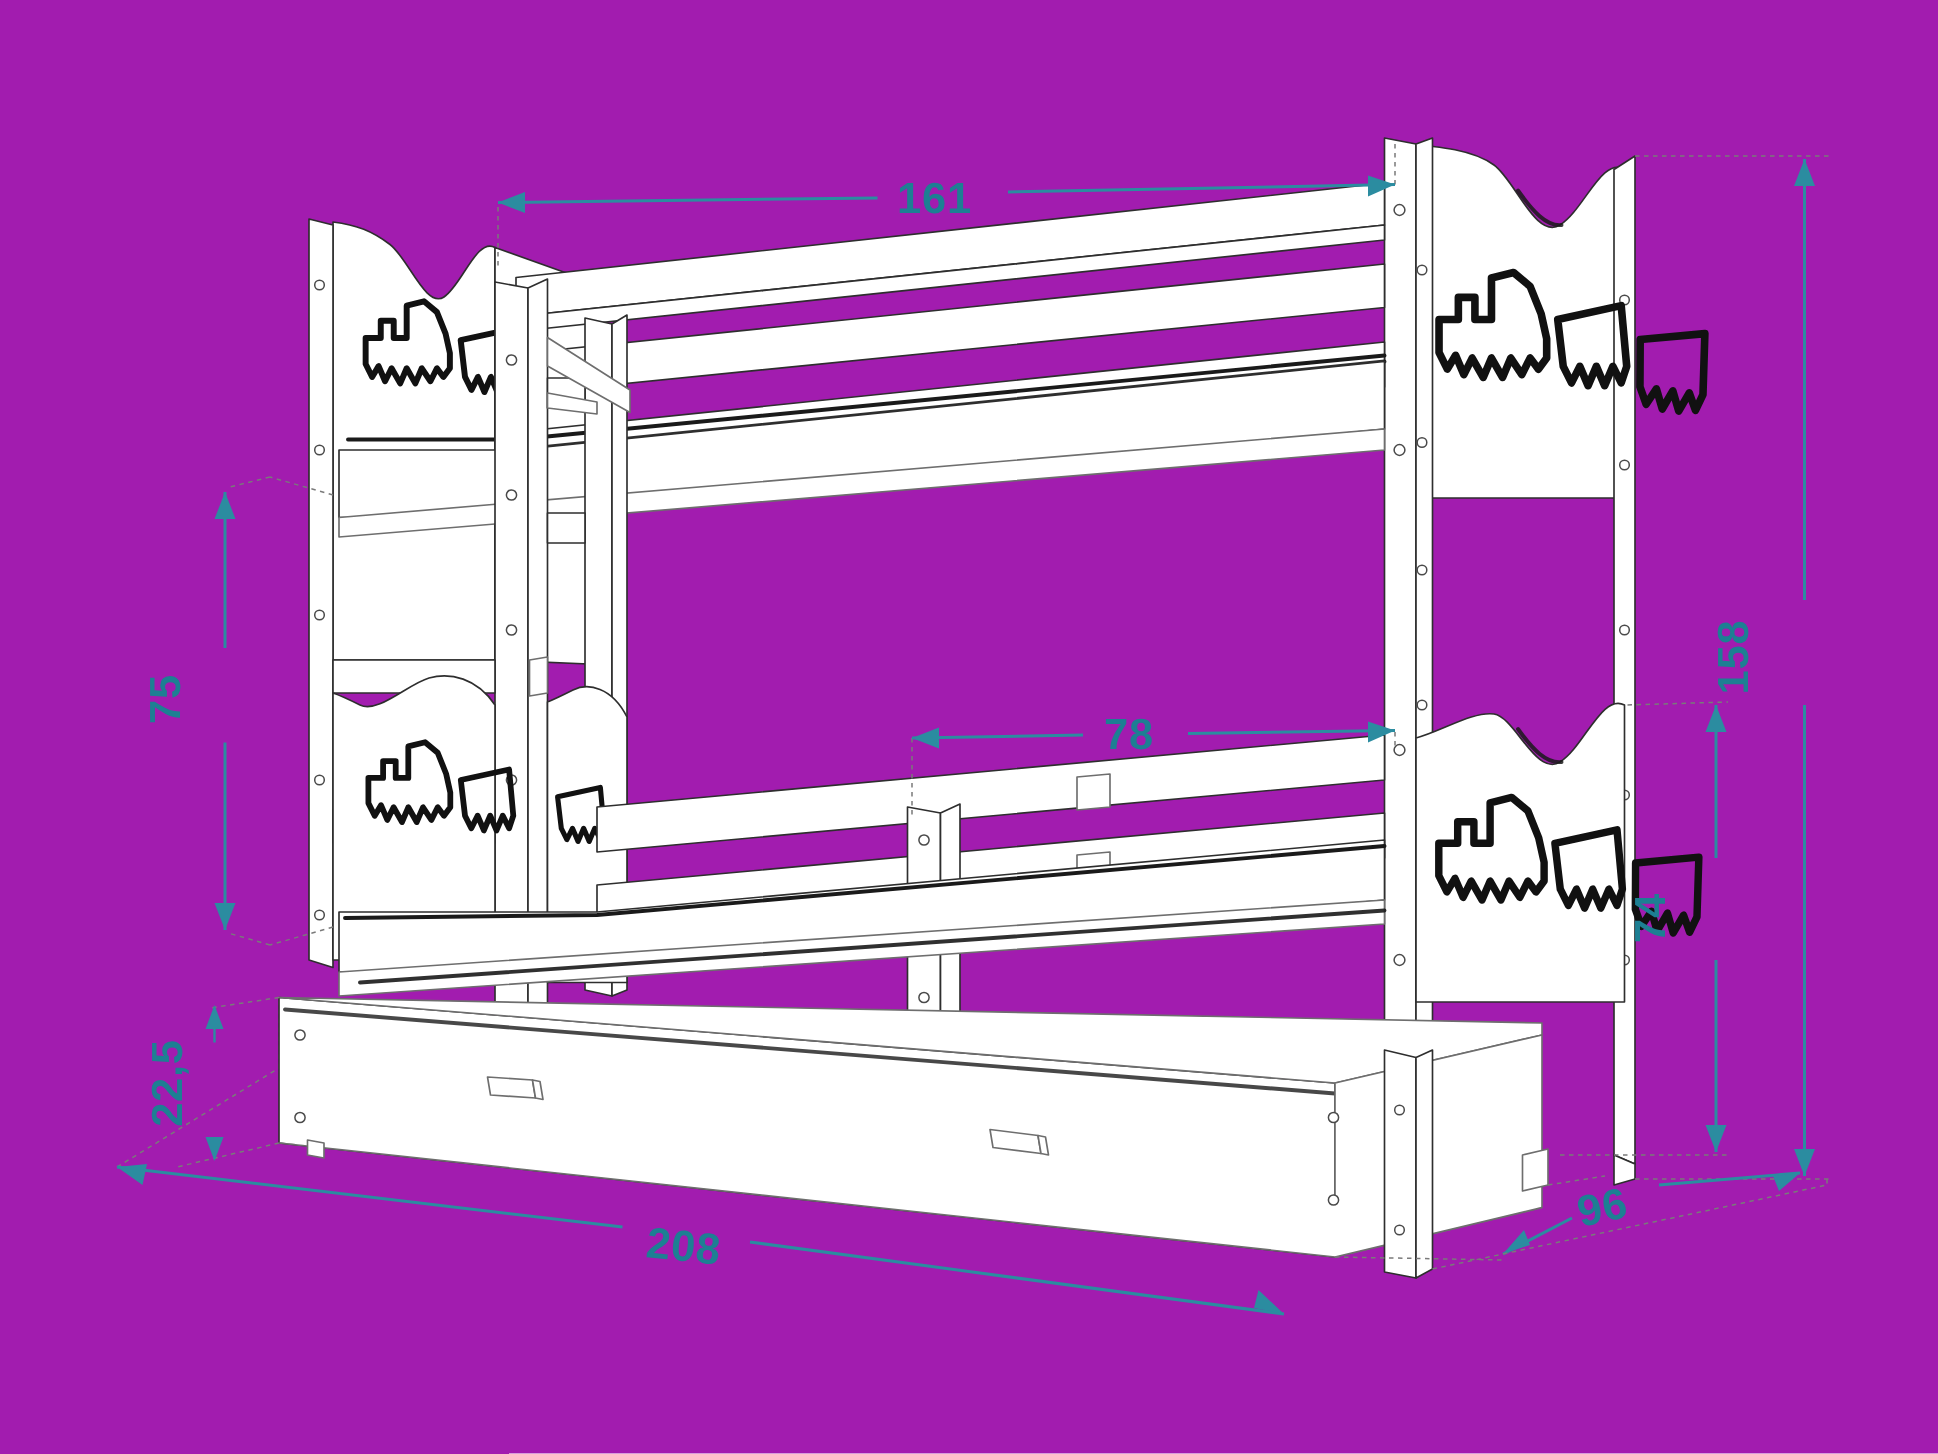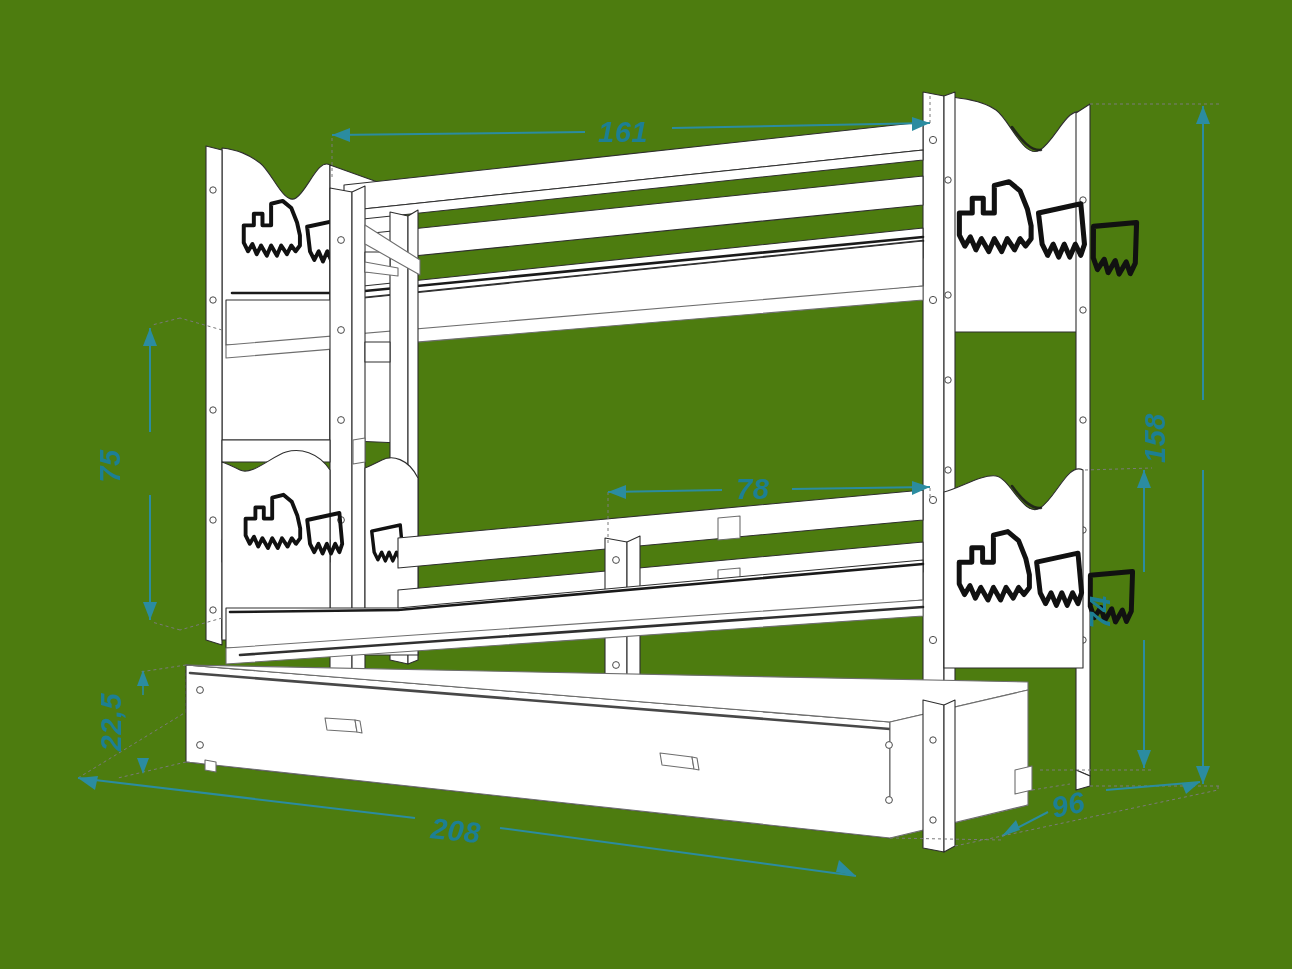--- a/index.html
+++ b/index.html
@@ -7,23 +7,22 @@
     padding: 0;
     background: #ffffff;
   }
   body {
     font-family: "Liberation Sans", sans-serif;
   }
   #stage {
     position: relative;
     width: 1292px;
     height: 969px;
-    background: #4d7c0f;
+    background: #a21caf;
     overflow: hidden;
-    font-style: italic;
   }
   #drawing {
     position: absolute;
     left: 0;
     top: 0;
     width: 1292px;
     height: 969px;
   }
   .dimtext {
     fill: #1d7f93;

